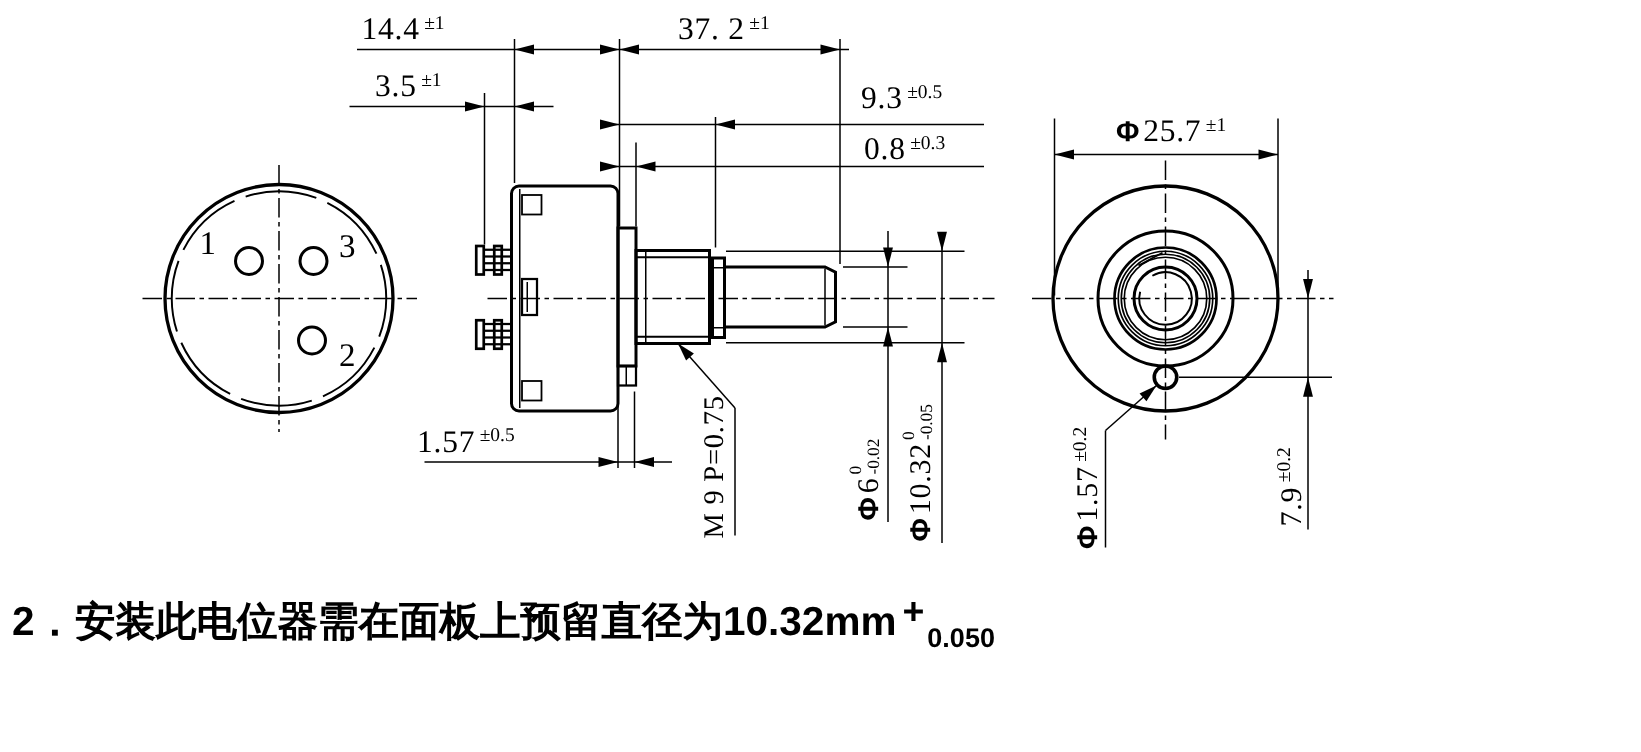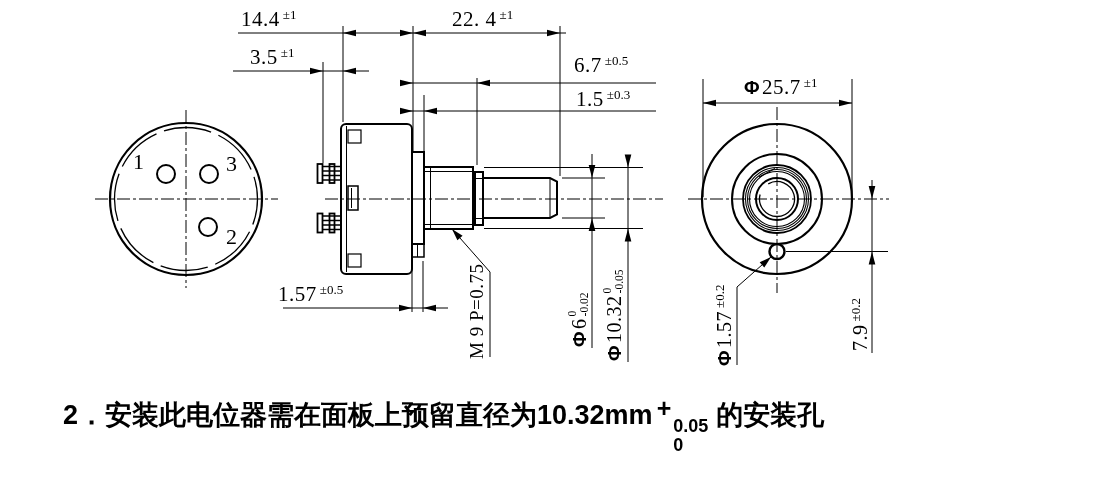--- a/index.html
+++ b/index.html
@@ -10,23 +10,23 @@
        white-space:nowrap;letter-spacing:0.5px;}
   .dim .tol{font-size:13px;vertical-align:7px;margin-left:3px;letter-spacing:0;}
   .dim .phi{font-weight:bold;font-family:"Liberation Sans",sans-serif;font-size:19px;margin-right:2px;}
   .dim .stack{display:inline-flex;flex-direction:column;font-size:11.5px;line-height:1.05;
        vertical-align:middle;margin-left:2px;transform:translateY(-3px);letter-spacing:0;}
   .rot{transform:rotate(-90deg);transform-origin:0 0;}
   .term-label{position:absolute;font-family:"Liberation Serif",serif;font-size:22px;color:#000;}
   .notes{position:absolute;left:8px;top:390px;font-family:"Liberation Sans",sans-serif;
          font-weight:bold;font-size:27px;color:#000;line-height:36px;white-space:nowrap;}
   .notes .row{display:block;}
-  .notes .row2{margin-left:55px;}
+  .notes .row2{}
   .note-plus{font-size:25px;vertical-align:7px;margin-left:4px;}
-  .note-stack{display:inline-flex;flex-direction:column;font-size:18px;line-height:1.05;
+  .note-stack{display:inline-flex;font-size:18px;line-height:1.05;
               vertical-align:-8px;margin:0 8px 0 2px;}
 </style>
 </head>
 <body>
 
 <div class="canvas">
 
 <svg width="1094" height="501" viewBox="0 0 1094 501">
 
   <g stroke="#000" fill="none">
@@ -158,30 +158,30 @@
 </svg>
 
 <div class="term-label" style="left:133px;top:149px;">1</div>
 <div class="term-label" style="left:226px;top:151px;">3</div>
 <div class="term-label" style="left:226px;top:224px;">2</div>
 
 <div class="dim" style="left:241px;top:7px;">
   <span>14.4</span><span class="tol">±1</span>
 </div>
 <div class="dim" style="left:452px;top:7px;">
-  <span>22. 4</span><span class="tol">±1</span>
+  <span>37. 2</span><span class="tol">±1</span>
 </div>
 <div class="dim" style="left:250px;top:45px;">
   <span>3.5</span><span class="tol">±1</span>
 </div>
 <div class="dim" style="left:574px;top:53px;">
-  <span>6.7</span><span class="tol">±0.5</span>
+  <span>9.3</span><span class="tol">±0.5</span>
 </div>
 <div class="dim" style="left:576px;top:87px;">
-  <span>1.5</span><span class="tol">±0.3</span>
+  <span>0.8</span><span class="tol">±0.3</span>
 </div>
 <div class="dim" style="left:278px;top:282px;">
   <span>1.57</span><span class="tol">±0.5</span>
 </div>
 <div class="dim" style="left:744px;top:75px;">
   <span class="phi">Φ</span><span>25.7</span><span class="tol">±1</span>
 </div>
 
 <div class="dim rot" style="left:466px;top:359px;font-size:19px;">
   <span>M 9 P=0.75</span>
@@ -203,17 +203,17 @@
 </div>
 <div class="dim rot" style="left:848px;top:351px;font-size:20px;">
   <span>7.9</span><span class="tol">±0.2</span>
 </div>
 
 <div class="notes">
   <span class="row row2">
     <span>2．</span><span>安装此电位器需在面板上预留直径为10.32mm</span><span class="note-plus">+</span><span class="note-stack">
           <span>0.05</span>
           <span>0</span>
-        </span><span>的安装孔</span>
+        </span>
   </span>
 </div>
 
 </div>
 
 </body></html>

